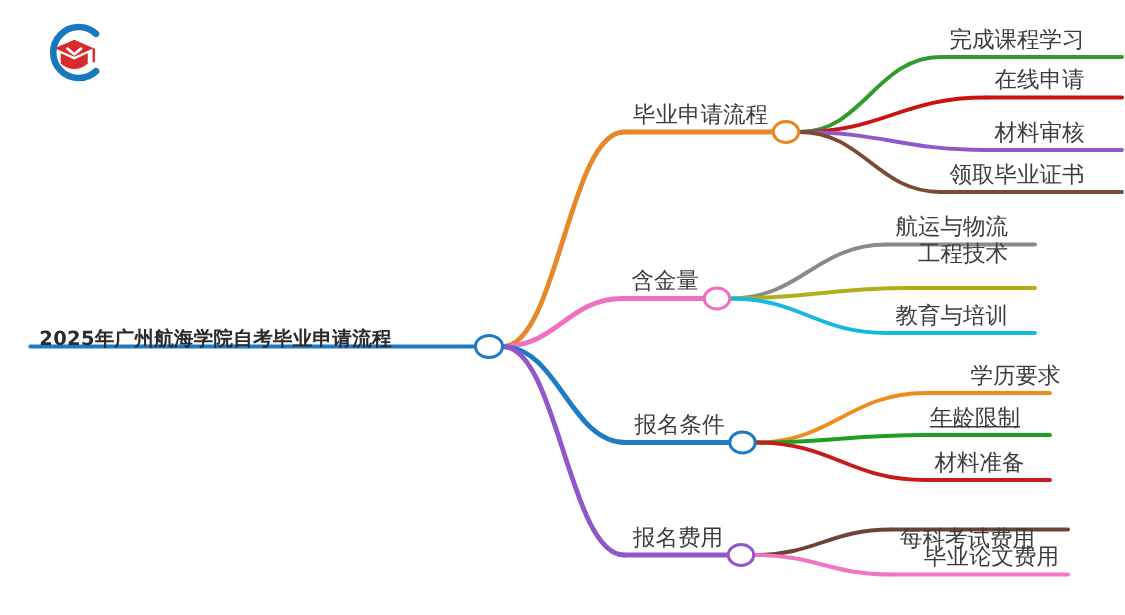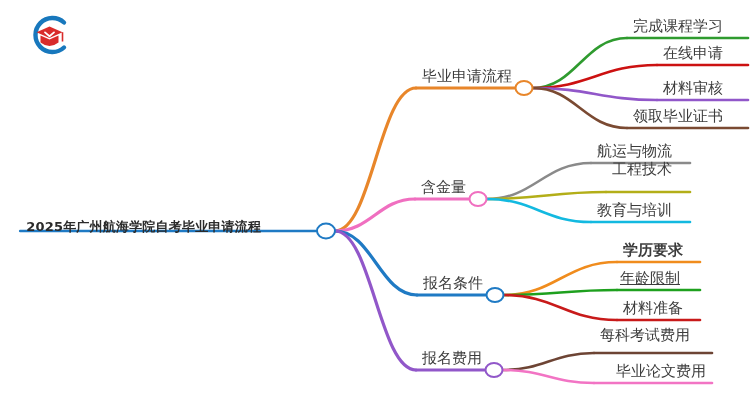--- a/index.html
+++ b/index.html
@@ -165,21 +165,21 @@
       <div class="label branch" style="left: 422px; top: 69px;">毕业申请流程</div>
       <div class="label leaf" style="left: 633px; top: 19px;">完成课程学习</div>
       <div class="label leaf" style="left: 663px; top: 46px;">在线申请</div>
       <div class="label leaf" style="left: 663px; top: 81px;">材料审核</div>
       <div class="label leaf" style="left: 633px; top: 109px;">领取毕业证书</div>
       <div class="label branch" style="left: 421px; top: 180px;">含金量</div>
       <div class="label leaf" style="left: 597px; top: 144px;">航运与物流</div>
       <div class="label leaf" style="left: 612px; top: 162px;">工程技术</div>
       <div class="label leaf" style="left: 597px; top: 203px;">教育与培训</div>
       <div class="label branch" style="left: 423px; top: 276px;">报名条件</div>
-      <div class="label leaf" style="left: 623px; top: 243px; font-weight: bold;">学历要求</div>
+      <div class="label leaf" style="left: 647px; top: 243px;">学历要求</div>
       <div class="label leaf" style="left: 620px; top: 271px; text-decoration: underline;">年龄限制</div>
       <div class="label leaf" style="left: 623px; top: 301px;">材料准备</div>
       <div class="label branch" style="left: 422px; top: 351px;">报名费用</div>
-      <div class="label leaf" style="left: 600px; top: 328px;">每科考试费用</div>
+      <div class="label leaf" style="left: 600px; top: 352px;">每科考试费用</div>
       <div class="label leaf" style="left: 616px; top: 364px;">毕业论文费用</div>
     </div>
 
 </div>
 
 </body></html>

